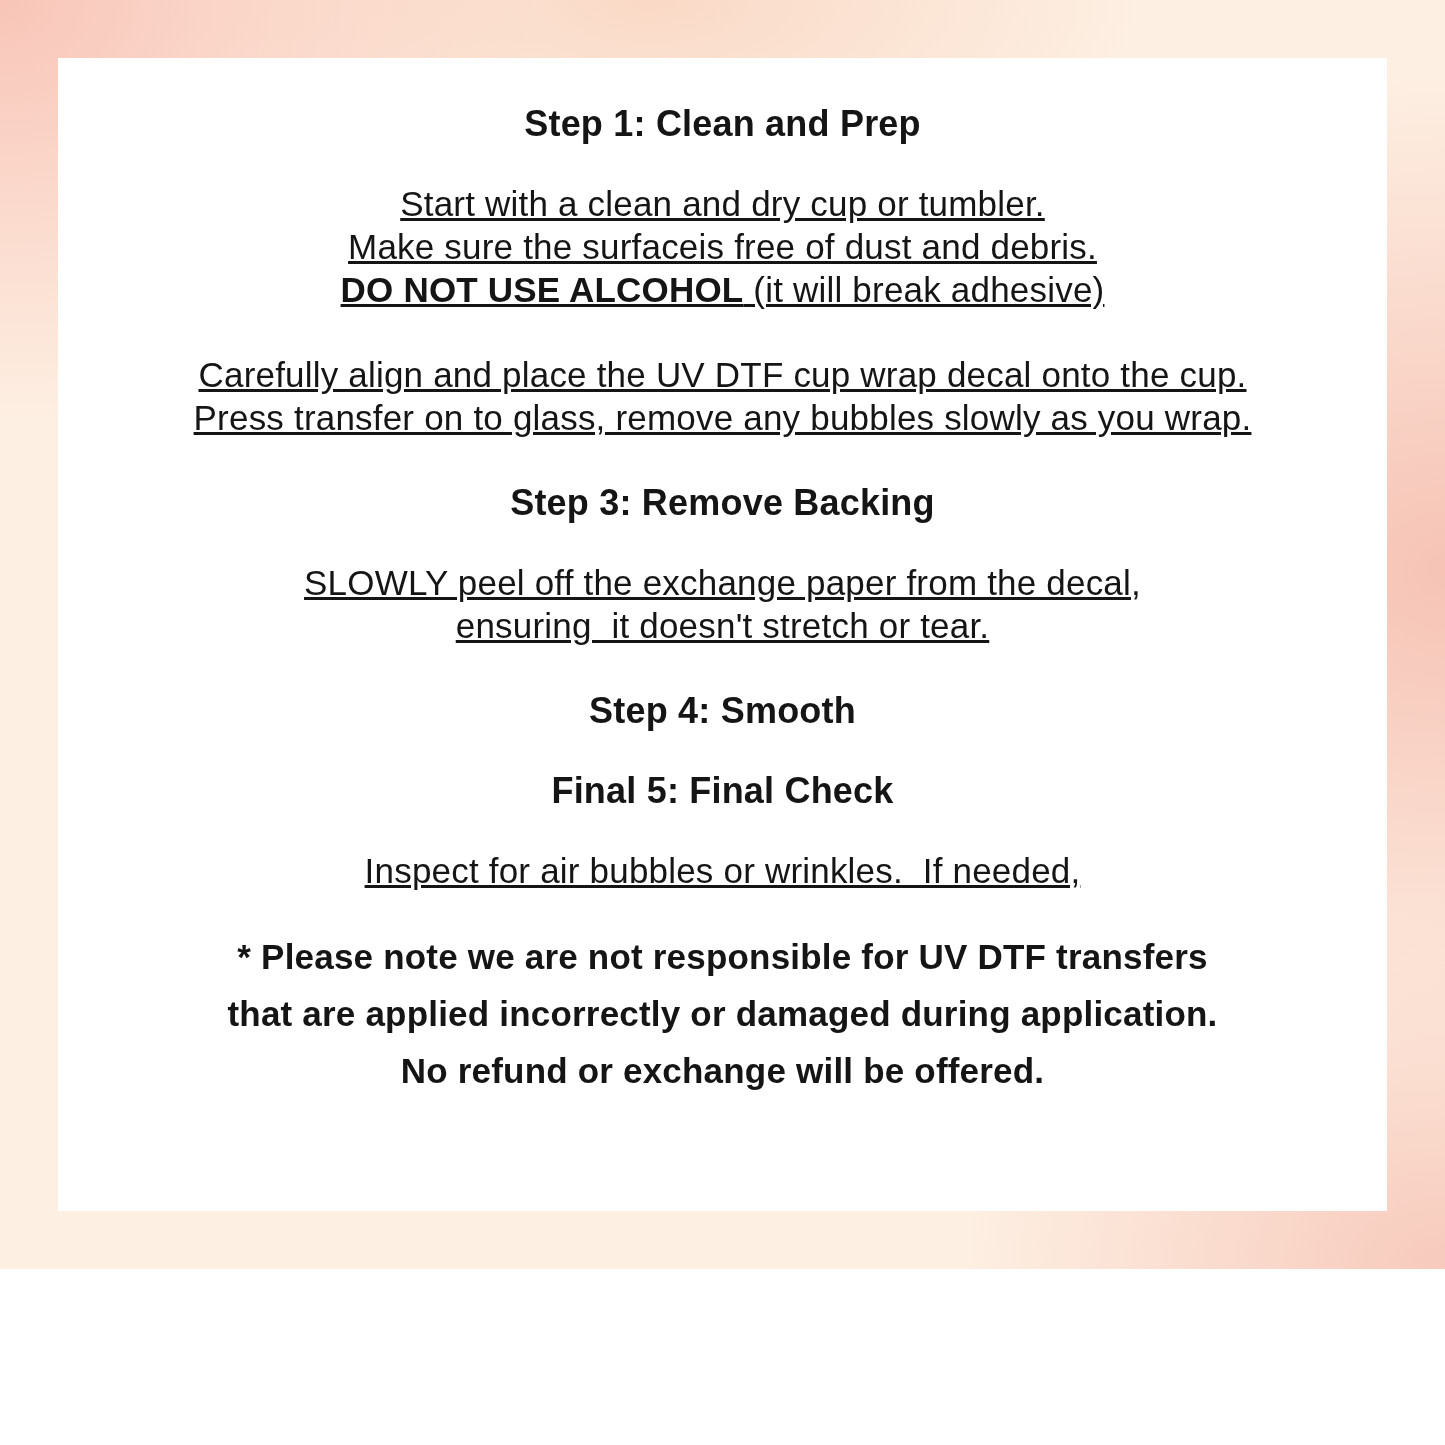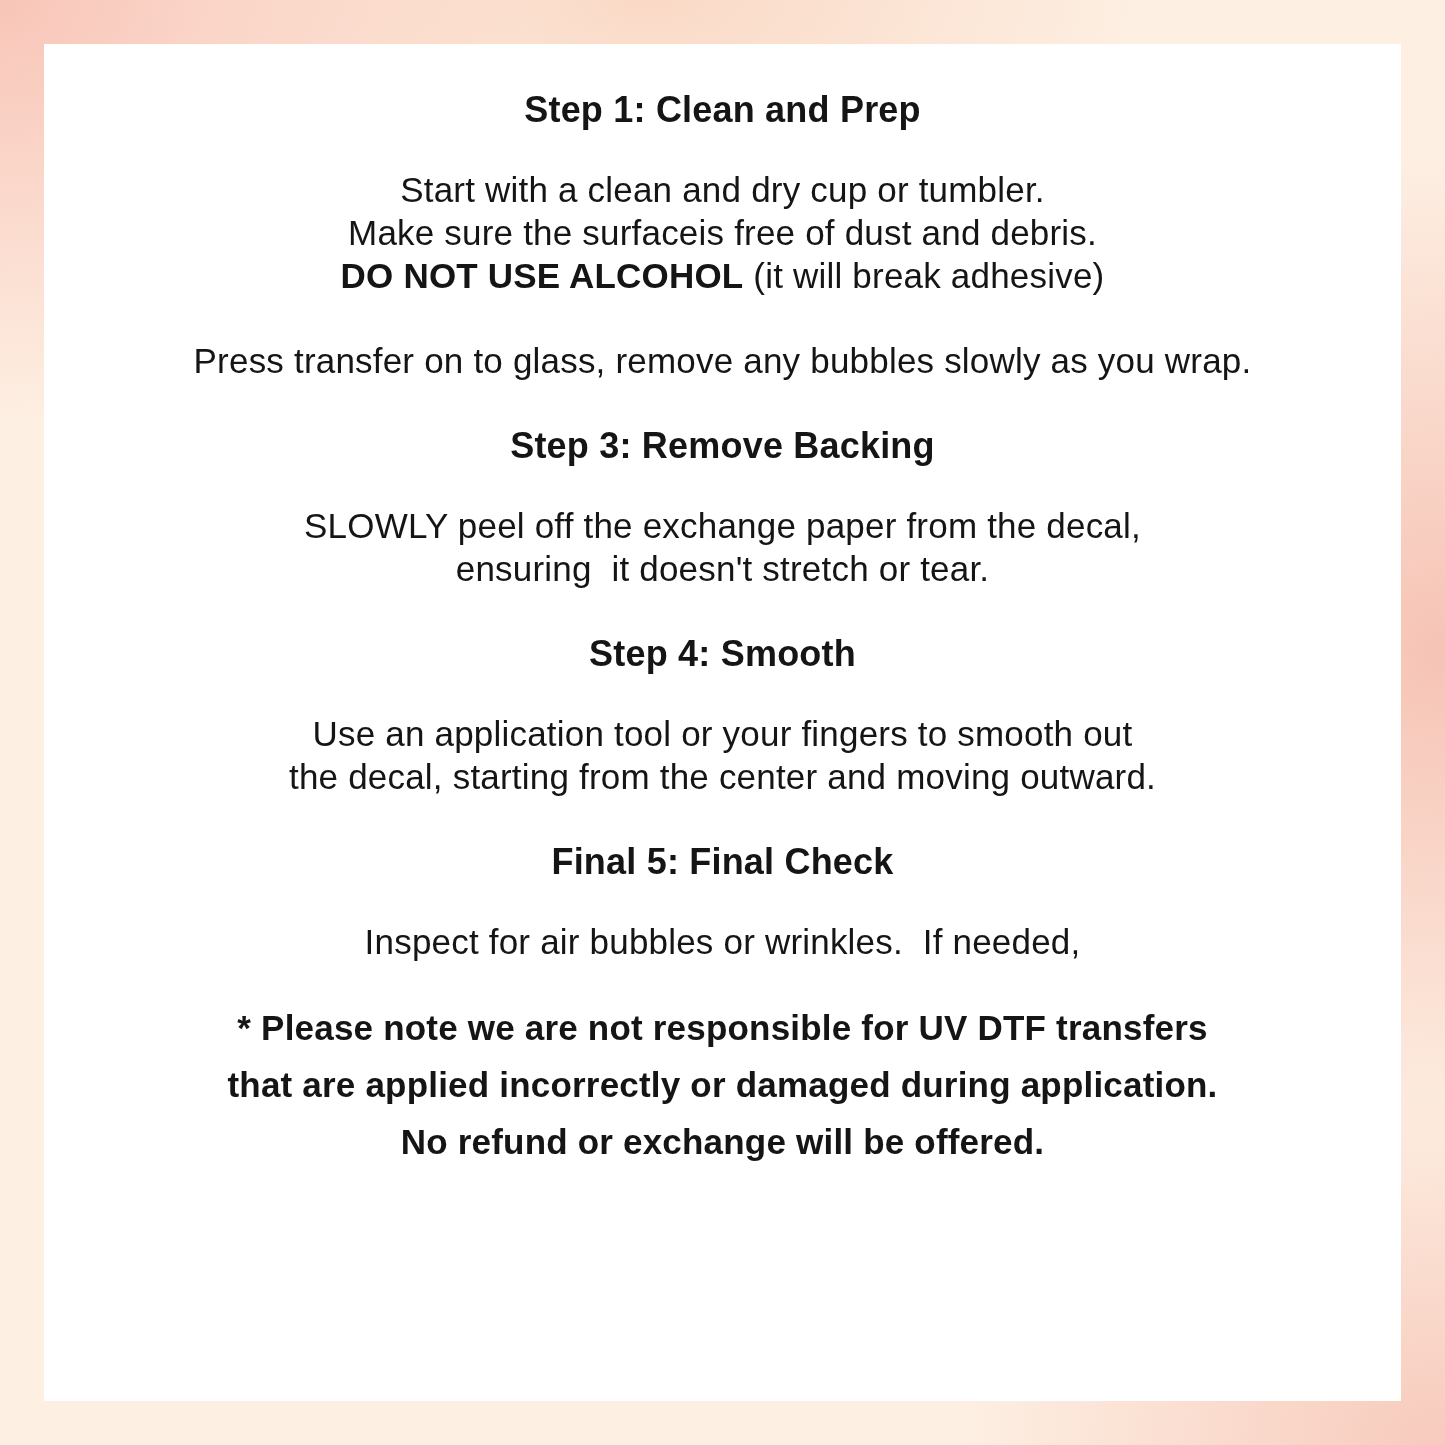--- a/index.html
+++ b/index.html
@@ -1,23 +1,23 @@
 <!DOCTYPE html>
 <html><head>
 <meta charset="utf-8">
 <style>
   html, body {
     margin: 0;
     padding: 0;
   }
   .page {
     width: 1445px;
-    height: 1445px;
+    height: 1269px;
     box-sizing: border-box;
-    padding: 44px;
+    padding: 58px;
     background-color: #fdefe2;
     background-image:
       radial-gradient(900px 700px at 0% 0%, #f8c5b8 0%, rgba(248,197,184,0) 60%),
       radial-gradient(1000px 900px at 100% 45%, #f6c3b5 0%, rgba(246,195,181,0) 55%),
       radial-gradient(800px 600px at 100% 100%, #f7cabc 0%, rgba(247,202,188,0) 60%),
       radial-gradient(700px 300px at 45% 0%, #fad9c6 0%, rgba(250,217,198,0) 70%);
   }
   .card {
     width: 100%;
     height: 100%;
@@ -30,20 +30,21 @@
   }
   .step-title {
     font-size: 36px;
     font-weight: 700;
     line-height: 43px;
     margin: 0 0 37px 0;
     letter-spacing: 0.2px;
   }
   .step-body {
     margin: 0 0 42px 0;
+    text-decoration: underline;
   }
   .line {
     margin: 0;
     font-size: 35px;
     line-height: 43px;
     white-space: pre-wrap;
     letter-spacing: 0.2px;
   }
   .line strong {
     font-weight: 700;
@@ -64,38 +65,35 @@
       <h2 class="step-title">Step 1: Clean and Prep</h2>
       <div class="step-body">
         <p class="line">Start with a clean and dry cup or tumbler.</p>
         <p class="line">Make sure the surfaceis free of dust and debris.</p>
         <p class="line"><strong>DO NOT USE ALCOHOL</strong><span> (it will break adhesive)</span></p>
       </div>
     </section>
 
     <section>
       <div class="step-body">
+        <p class="line">Carefully align and place the UV DTF cup wrap decal onto the cup.</p>
         <p class="line">Press transfer on to glass, remove any bubbles slowly as you wrap.</p>
       </div>
     </section>
 
     <section>
       <h2 class="step-title">Step 3: Remove Backing</h2>
       <div class="step-body">
         <p class="line">SLOWLY peel off the exchange paper from the decal,</p>
         <p class="line">ensuring  it doesn't stretch or tear.</p>
       </div>
     </section>
 
     <section>
       <h2 class="step-title">Step 4: Smooth</h2>
-      <div class="step-body">
-        <p class="line">Use an application tool or your fingers to smooth out</p>
-        <p class="line">the decal, starting from the center and moving outward.</p>
-      </div>
     </section>
 
     <section>
       <h2 class="step-title">Final 5: Final Check</h2>
       <div class="step-body">
         <p class="line">Inspect for air bubbles or wrinkles.  If needed,</p>
       </div>
     </section>
 
     <section class="footer-note">

